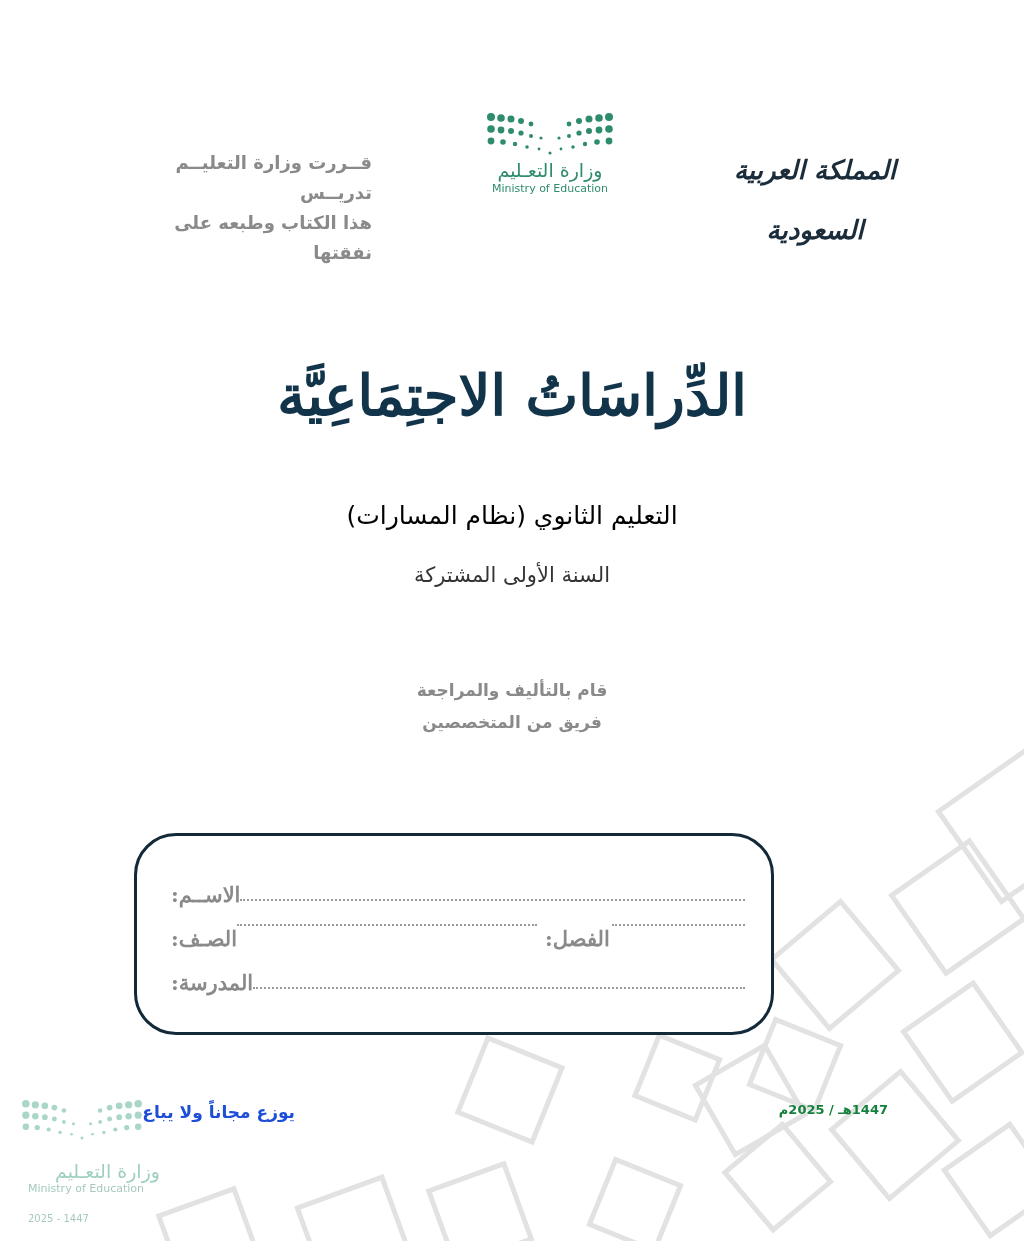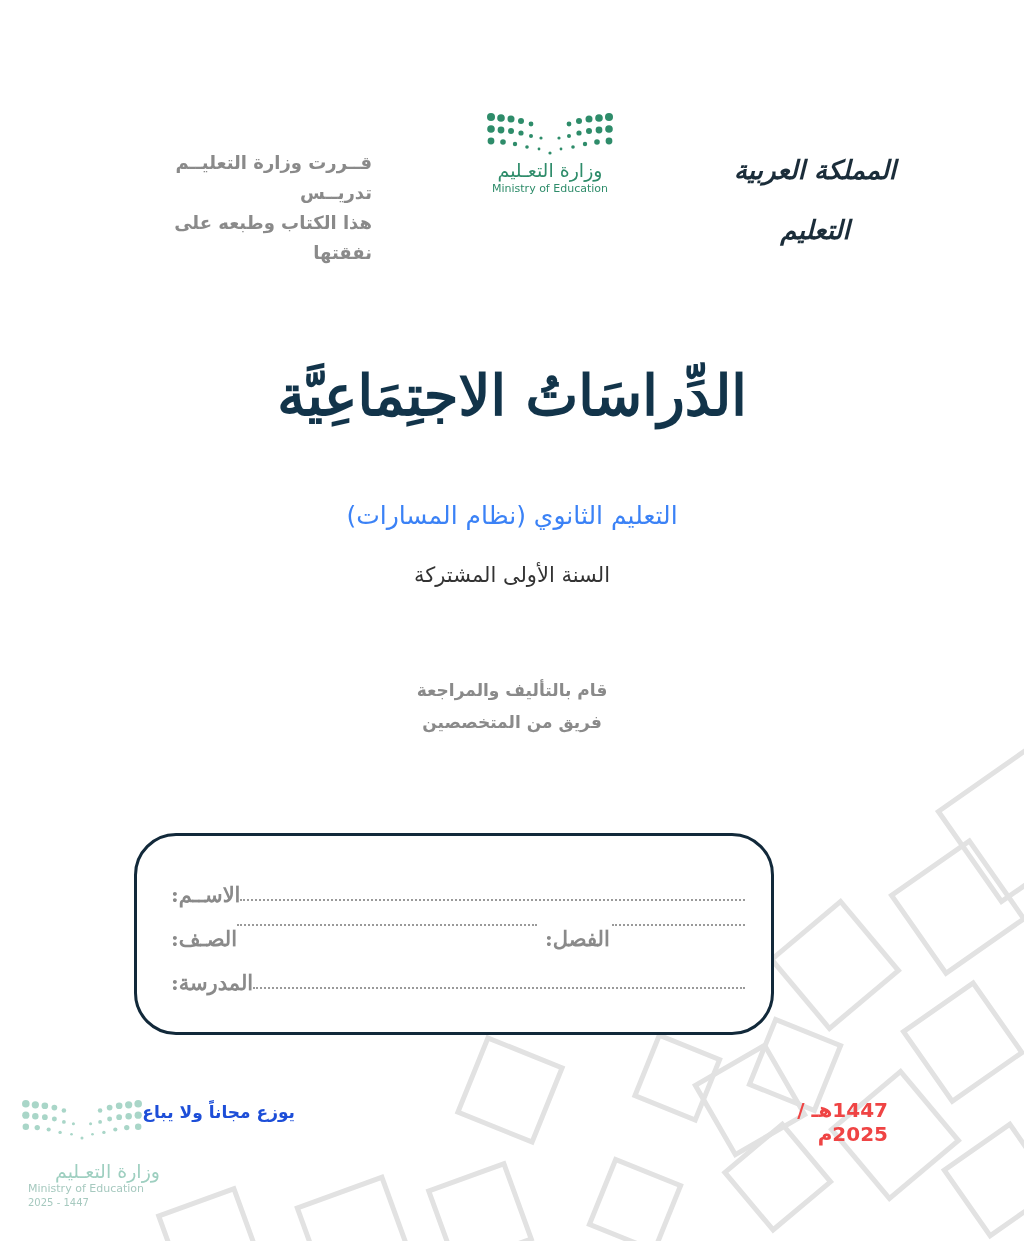--- a/index.html
+++ b/index.html
@@ -19,21 +19,21 @@
     .moe-top .ar { color: #2e8c6a; font-size: 19px; direction: rtl; margin-top: 2px; line-height: 24px; letter-spacing: 0.5px; }
     .moe-top .en { color: #2e8c6a; font-size: 11px; line-height: 14px; }
     .kingdom { left: 715px; top: 140px; width: 200px; text-align: center; direction: rtl;
       font-family: "DejaVu Serif", serif; color: #1b2d3a; font-size: 26px; font-weight: bold; line-height: 60px; font-style: italic; }
 
     
     .title { left: 150px; top: 340px; width: 724px; text-align: center; direction: rtl;
       font-family: "DejaVu Serif", serif; color: #12344a; font-size: 56px; font-weight: bold; line-height: 110px; }
 
     .sub1 { left: 262px; top: 498px; width: 500px; text-align: center; direction: rtl;
-      color: #3b82f6; font-size: 25px; line-height: 36px; }
+      color: #000000; font-size: 25px; line-height: 36px; }
     .sub2 { left: 262px; top: 558px; width: 500px; text-align: center; direction: rtl;
       color: #333333; font-size: 21px; line-height: 34px; }
 
     .authors { left: 362px; top: 674px; width: 300px; text-align: center; direction: rtl;
       color: #8a8a8a; font-size: 17px; font-weight: bold; line-height: 32px; }
 
     
     .student-box { left: 134px; top: 833px; width: 640px; height: 202px;
       border: 3px solid #12293a; border-radius: 42px; background: #ffffff; box-sizing: border-box; }
     .field-row { position: absolute; right: 26px; left: 26px; height: 30px; display: flex; flex-direction: row-reverse; align-items: flex-end; direction: rtl; }
@@ -41,28 +41,28 @@
     .field-dots { flex: 1; border-bottom: 2px dotted #9a9a9a; height: 0; margin-bottom: 9px; }
     .row-name { top: 44px; }
     .row-grade { top: 88px; }
     .row-school { top: 132px; }
     .split { display: flex; flex-direction: row-reverse; flex: 1; align-items: flex-start; margin-top: 12px; }
     .split .part1 { width: 300px; border-bottom: 2px dotted #9a9a9a; margin-bottom: 9px; }
     .split .field-label { padding-left: 8px; padding-right: 2px; }
 
     
     .year { left: 760px; top: 1098px; width: 128px; text-align: right; direction: rtl;
-      color: #ef4444; font-size: 20px; font-weight: bold; line-height: 24px; }
+      color: #15803d; font-size: 13px; font-weight: bold; line-height: 24px; }
     .free { left: 120px; top: 1098px; width: 175px; text-align: right; direction: rtl;
       color: #1d4ed8; font-size: 17px; font-weight: bold; line-height: 28px; }
     .moe-bottom { left: 22px; top: 1098px; width: 160px; }
     .moe-bottom .dots { display: block; }
     .moe-bottom .ar { color: #9ecfc0; font-size: 19px; direction: rtl; text-align: right; width: 138px; margin-top: 18px; line-height: 22px; }
     .moe-bottom .en { color: #a6c9bf; font-size: 11px; line-height: 14px; margin-left: 6px; }
-    .moe-bottom .yr { color: #a6c9bf; font-size: 10px; line-height: 14px; margin-left: 6px; }
+    .moe-bottom .yr { color: #a6c9bf; font-size: 10px; line-height: 14px; margin-left: 6px; margin-top: 16px; }
   </style>
 </head>
 <body>
 
 <svg class="bg-squares" viewBox="0 0 1024 1241" xmlns="http://www.w3.org/2000/svg">
   <g fill="none" stroke="#e2e2e2" stroke-width="5">
     <rect x="960" y="770" width="110" height="110" transform="rotate(-35 1015 825)"></rect>
     <rect x="910" y="860" width="95" height="95" transform="rotate(-35 957 907)"></rect>
     <rect x="790" y="920" width="90" height="90" transform="rotate(-40 835 965)"></rect>
     <rect x="920" y="1000" width="85" height="85" transform="rotate(-35 962 1042)"></rect>
@@ -120,21 +120,21 @@
         <circle cx="110" cy="30" r="2.8"></circle>
         <circle cx="98" cy="32" r="2.2"></circle>
         <circle cx="86" cy="35" r="1.8"></circle>
         <circle cx="74" cy="37" r="1.4"></circle>
     </g>
   </svg>
   <div class="ar">وزارة التعـليم</div>
   <div class="en">Ministry of Education</div>
 </div>
 
-<div class="layer kingdom">المملكة العربية التعليم</div>
+<div class="layer kingdom">المملكة العربية السعودية</div>
 
 <div class="layer title">الدِّراسَاتُ الاجتِمَاعِيَّة</div>
 
 <div class="layer sub1">التعليم الثانوي  (نظام المسارات)</div>
 <div class="layer sub2">السنة الأولى المشتركة</div>
 
 <div class="layer authors">
   <div>قام بالتأليف والمراجعة</div>
   <div>فريق من المتخصصين</div>
 </div>

